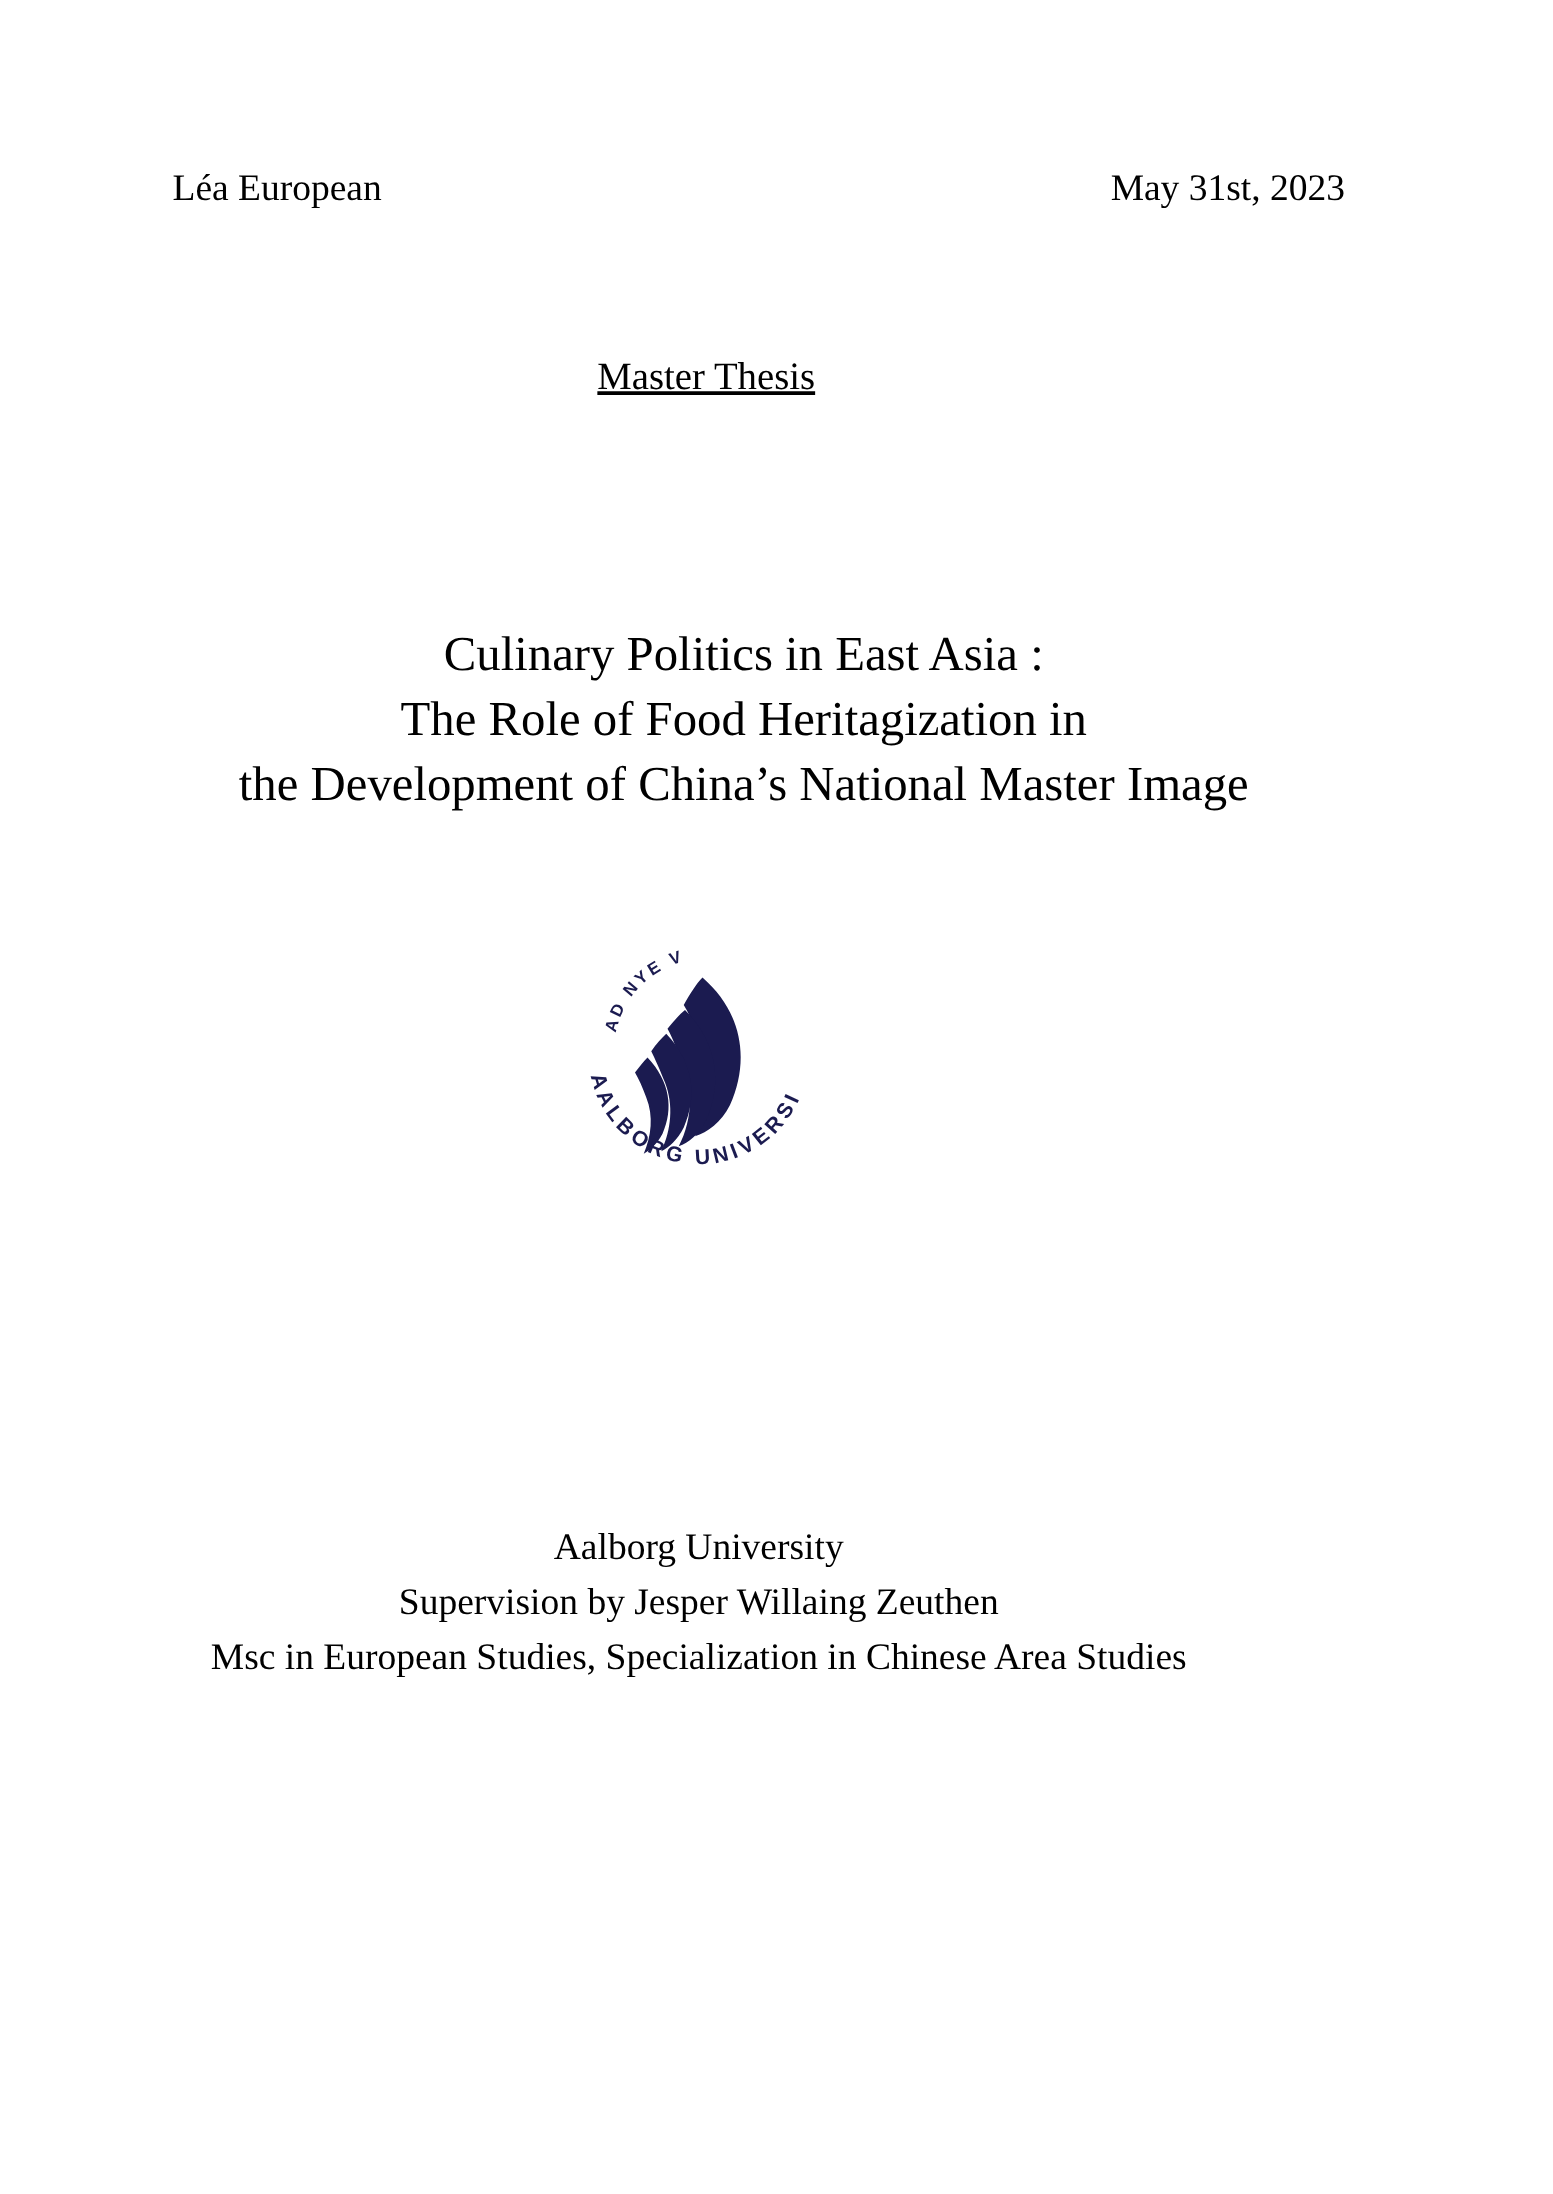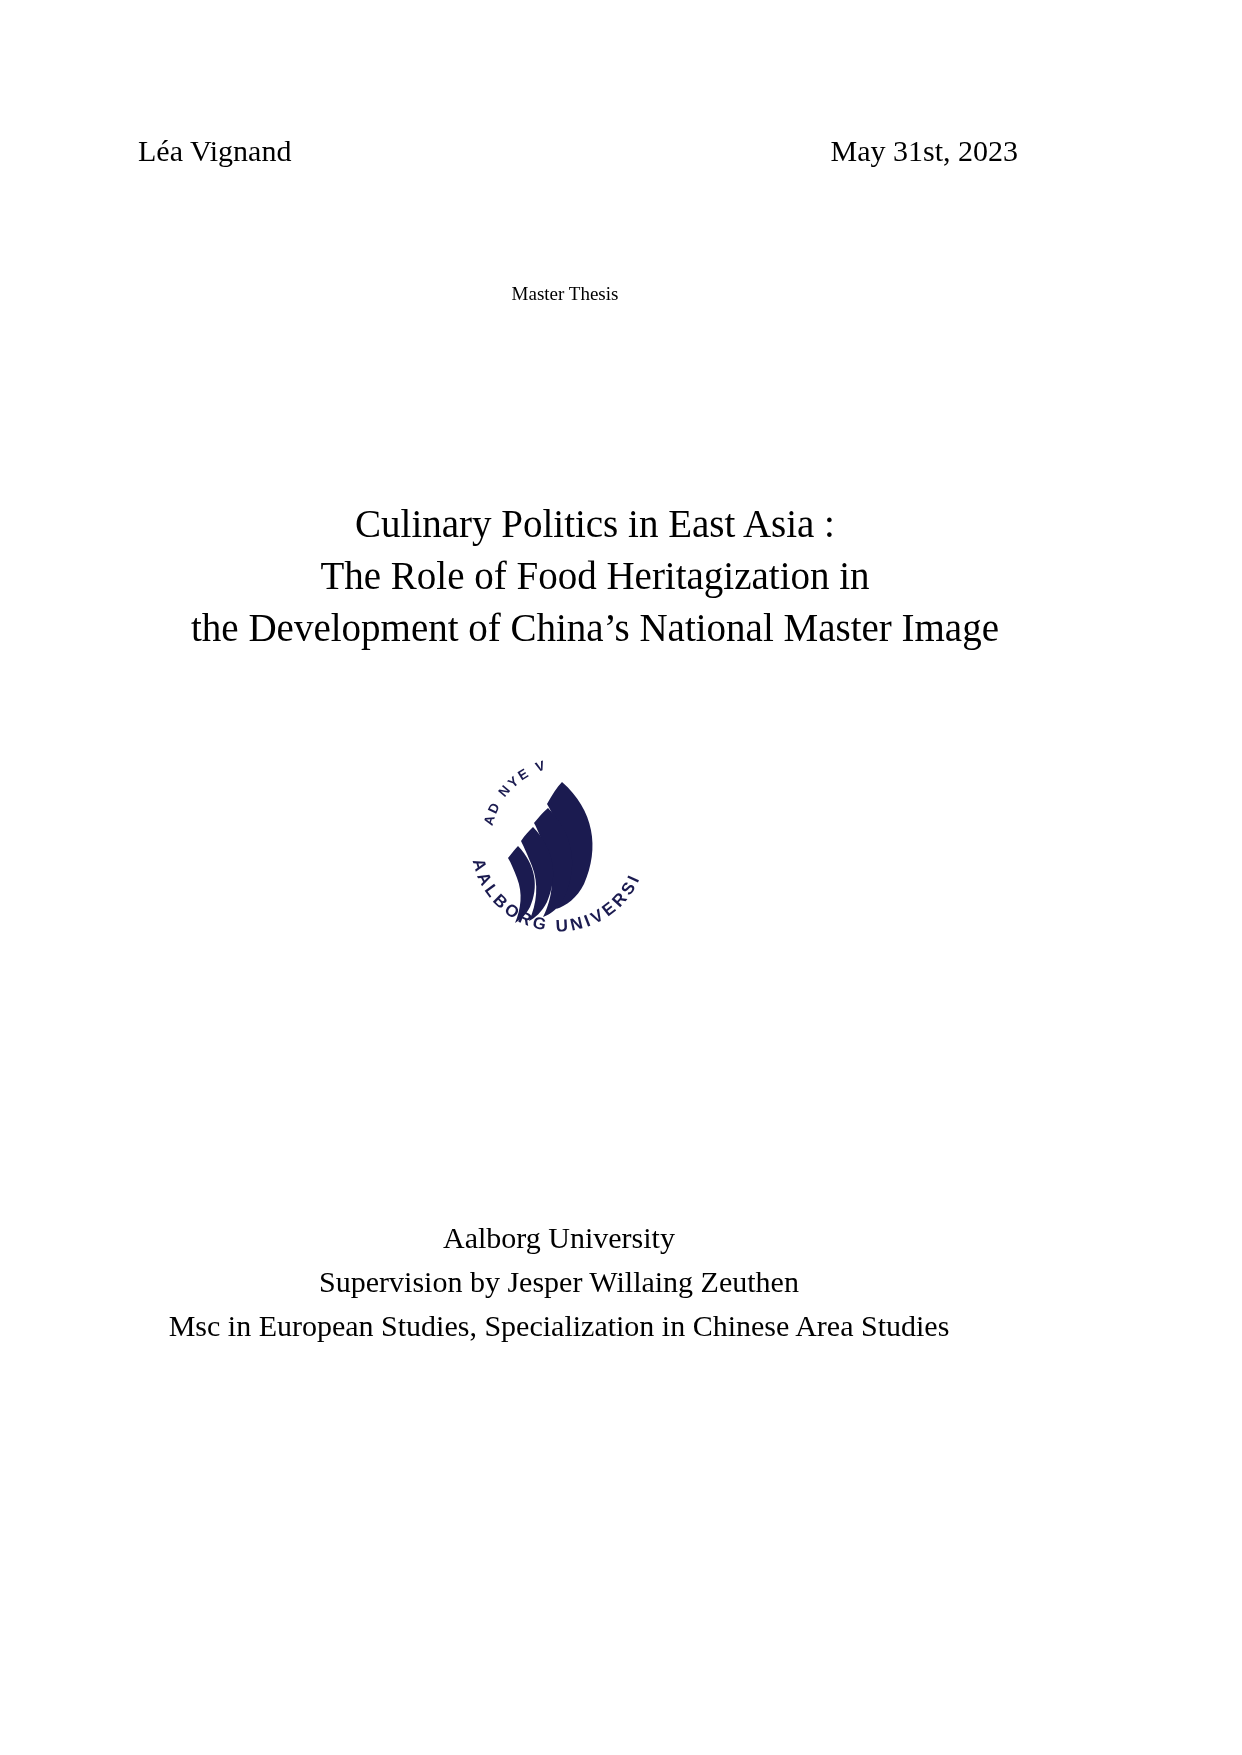--- a/index.html
+++ b/index.html
@@ -28,30 +28,31 @@
     top: 133px;
     left: 138px;
     width: 966px;
     display: flex;
     justify-content: space-between;
     align-items: baseline;
     font-size: 30px;
     line-height: 1.2;
   }
   .header-row .author { white-space: nowrap; }
-  .header-row .date { white-space: nowrap; margin-right: 86px; }
+  .header-row .date { white-space: nowrap; margin-right: 28px; }
 
   
   .doc-type {
     position: absolute;
     top: 283px;
     left: 0;
     width: 1130px;
     text-align: center;
-    font-size: 19px;
+    font-size: 31px;
+    text-decoration: underline;
   }
 
   
   .title-block {
     position: absolute;
     top: 498px;
     left: 0;
     width: 1118px;
     text-align: center;
     font-size: 39px;
@@ -89,21 +90,21 @@
     line-height: 1.47;
   }
   .footer-block .line { display: block; white-space: nowrap; }
 </style>
 </head>
 <body>
 
 <div class="page">
 
   <div class="header-row">
-    <span class="author">Léa Vignand</span>
+    <span class="author">Léa European</span>
     <span class="date">May 31st, 2023</span>
   </div>
 
   <div class="doc-type">Master Thesis</div>
 
   <div class="title-block">
     <span class="title-line">Culinary Politics in East Asia :</span>
     <span class="title-line">The Role of Food Heritagization in</span>
     <span class="title-line">the Development of China’s National Master Image</span>
   </div>

